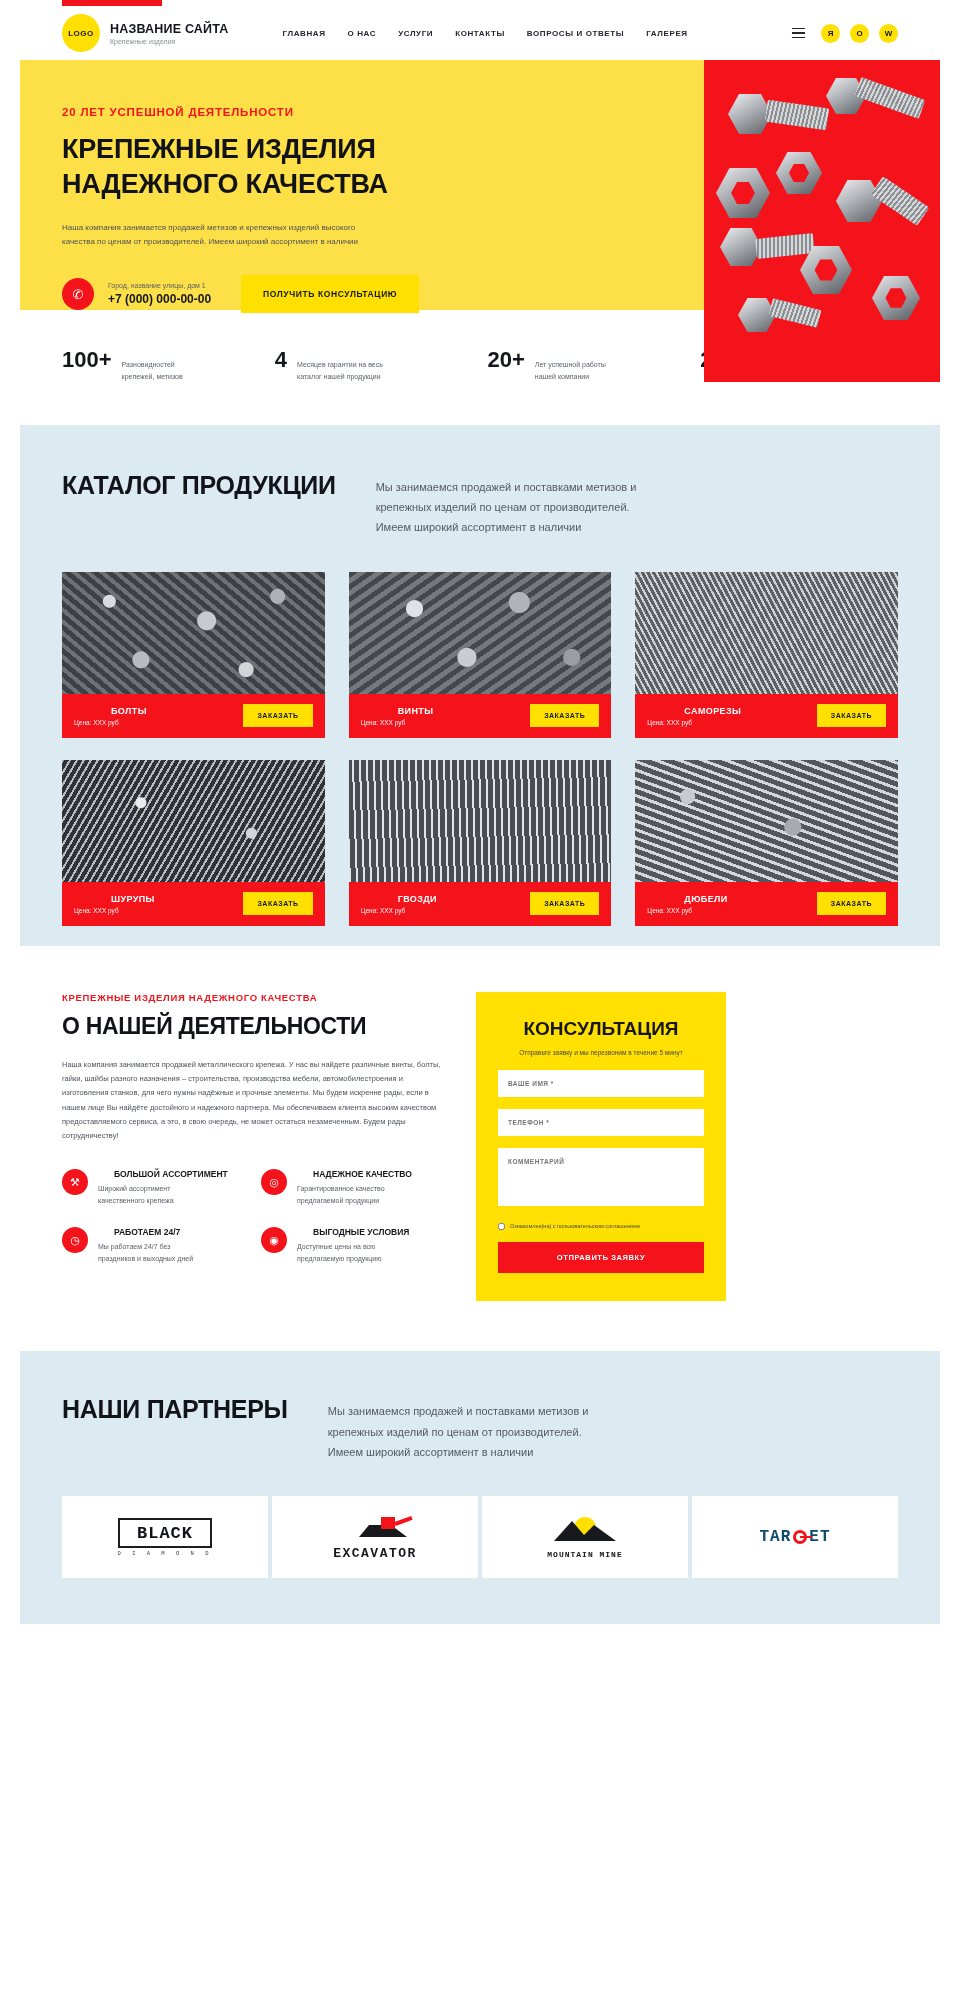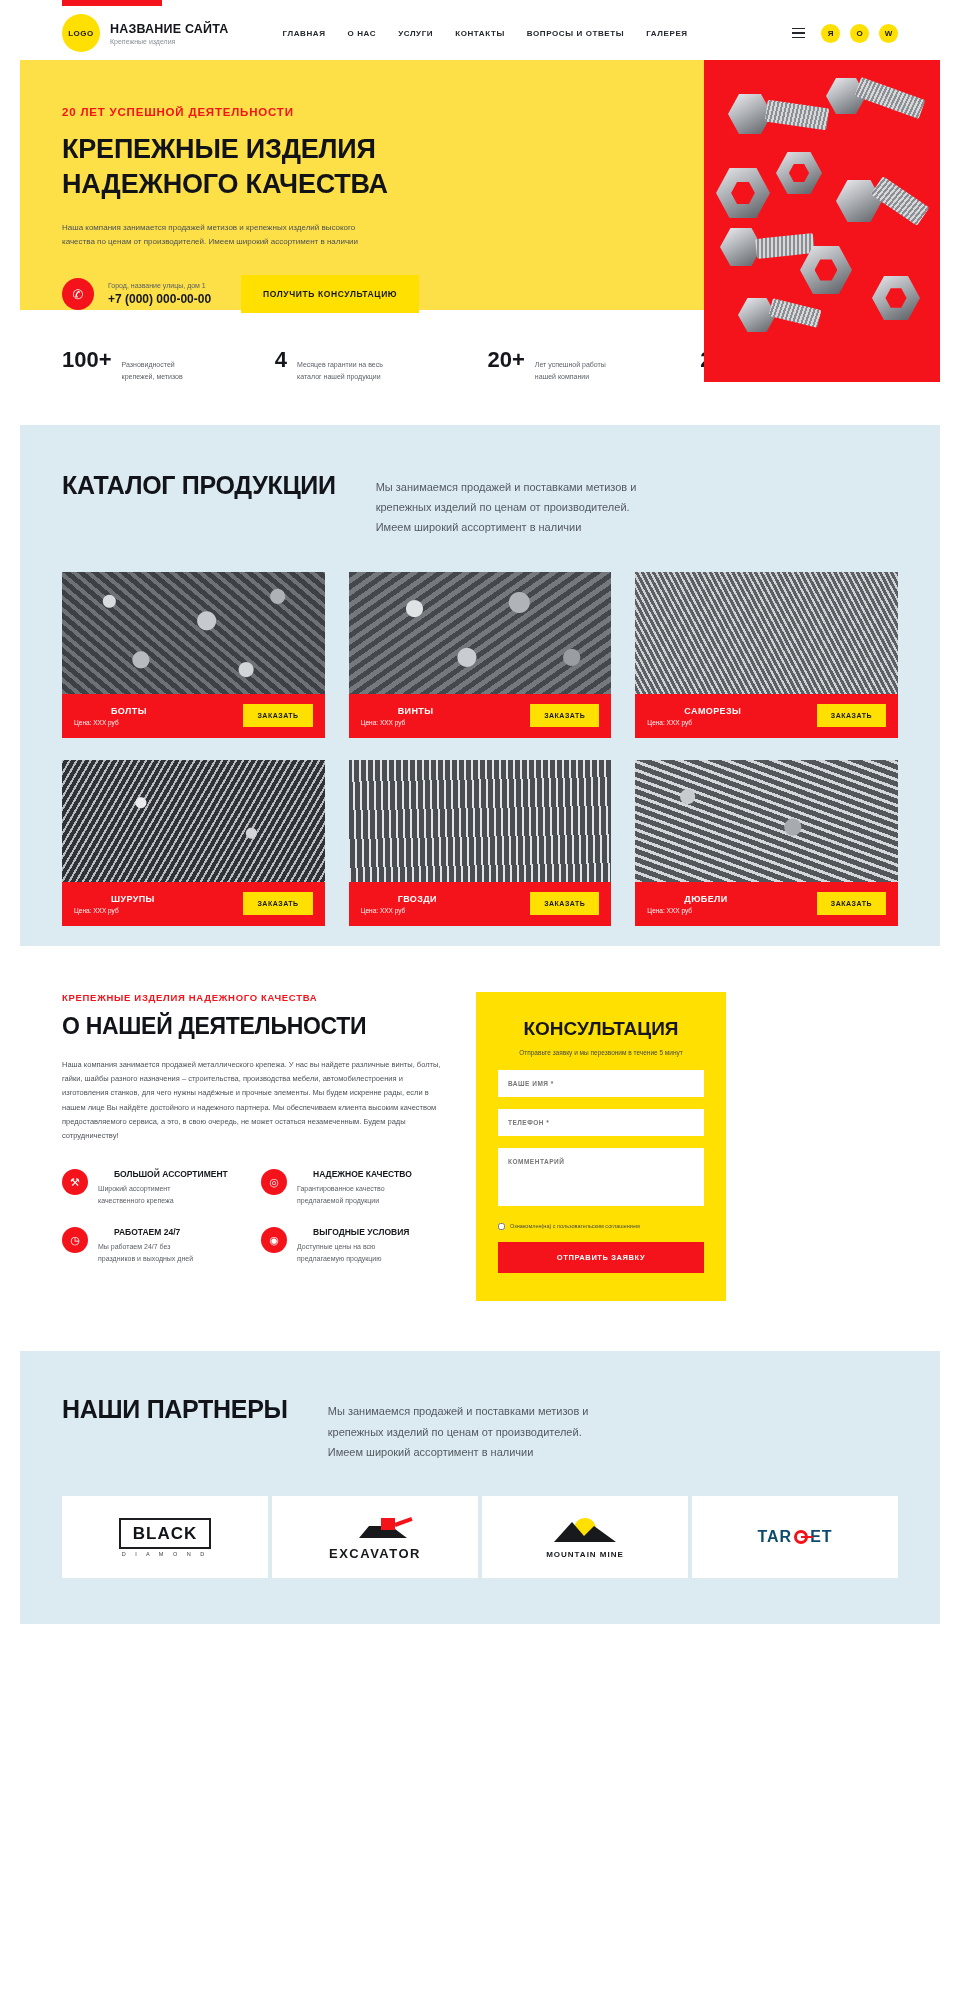--- a/index.html
+++ b/index.html
@@ -166,21 +166,21 @@
   .agree input { width: 7px; height: 7px; margin-top:1px; }
   .agree label { font-size: 5.5px; color:#4a4b41; line-height:1.5; }
   .submit {
     width:100%; margin-top: 12px; background:#f4131b; color:#fff; border:none;
     padding: 11px 0; font-size: 7.5px; font-weight:bold; letter-spacing:.6px;
     text-transform: uppercase; cursor:pointer;
   }
 
   
   .partners { background:#dceaf2; margin: 10px 20px 0; padding: 44px 42px 46px; }
-  .plogos { display:grid; grid-template-columns: repeat(4,1fr); gap: 4px; margin-top: 26px; }
+  .plogos { display:grid; grid-template-columns: repeat(4,1fr); gap: 4px; margin-top: 26px; font-family: Liberation Mono, monospace; }
   .plogo { background:#fff; height: 82px; display:flex; align-items:center; justify-content:center; }
   .pl-black { font-size: 17px; font-weight: bold; letter-spacing: 1px; text-align:center; }
   .pl-sub { font-size: 5.5px; letter-spacing: 4px; color:#3a3d42; margin-top: 2px; }
   .pl-frame { border: 2px solid #1b1d21; padding: 4px 12px 3px; }
   .pl-exc { font-size: 13px; font-weight: bold; letter-spacing: 1.5px; color:#16181c; }
   .pl-mm { font-size: 8px; font-weight: bold; letter-spacing: 1px; color:#16181c; }
   .pl-target { font-size: 16px; font-weight: bold; letter-spacing: 1px; color:#0c4a6e; display:flex; align-items:center; gap:2px;}
   .tgt-ring { width:14px; height:14px; border-radius:50%; border:3px solid #f4131b; display:inline-block; position:relative;}
   .tgt-ring::after{content:"";position:absolute;left:50%;top:50%;width:12px;height:2px;background:#f4131b;transform:translateY(-50%);}
 </style>

